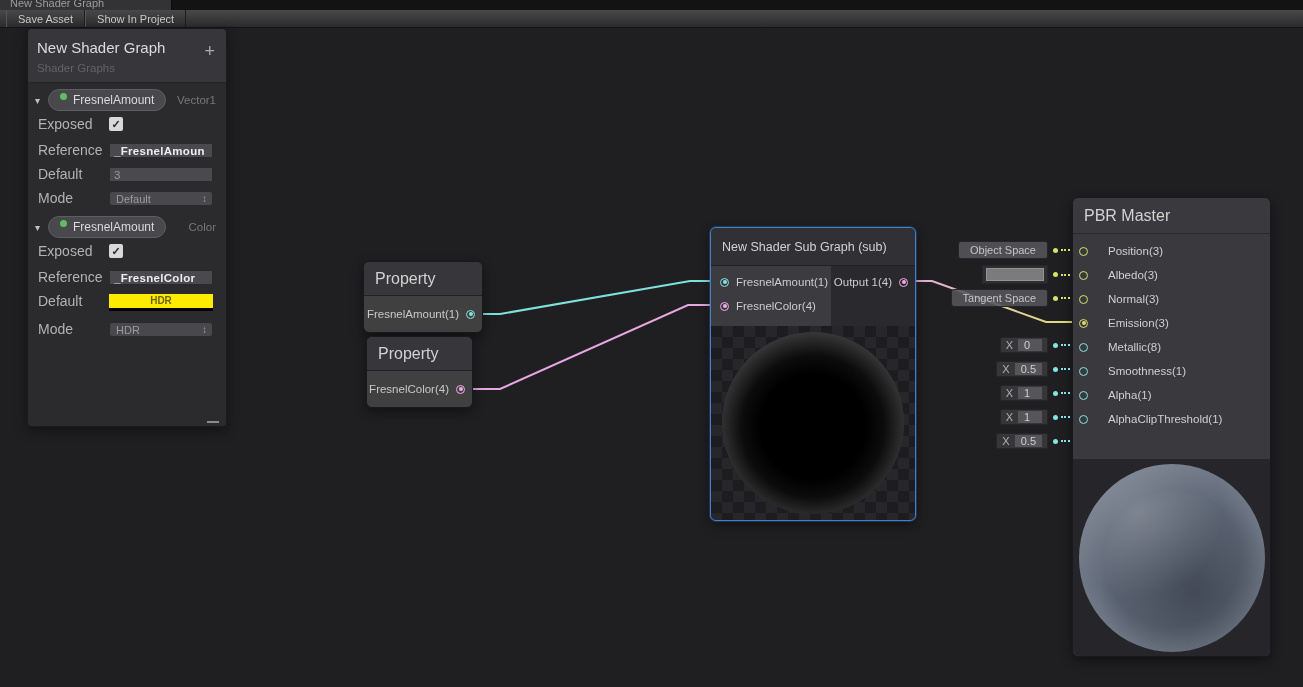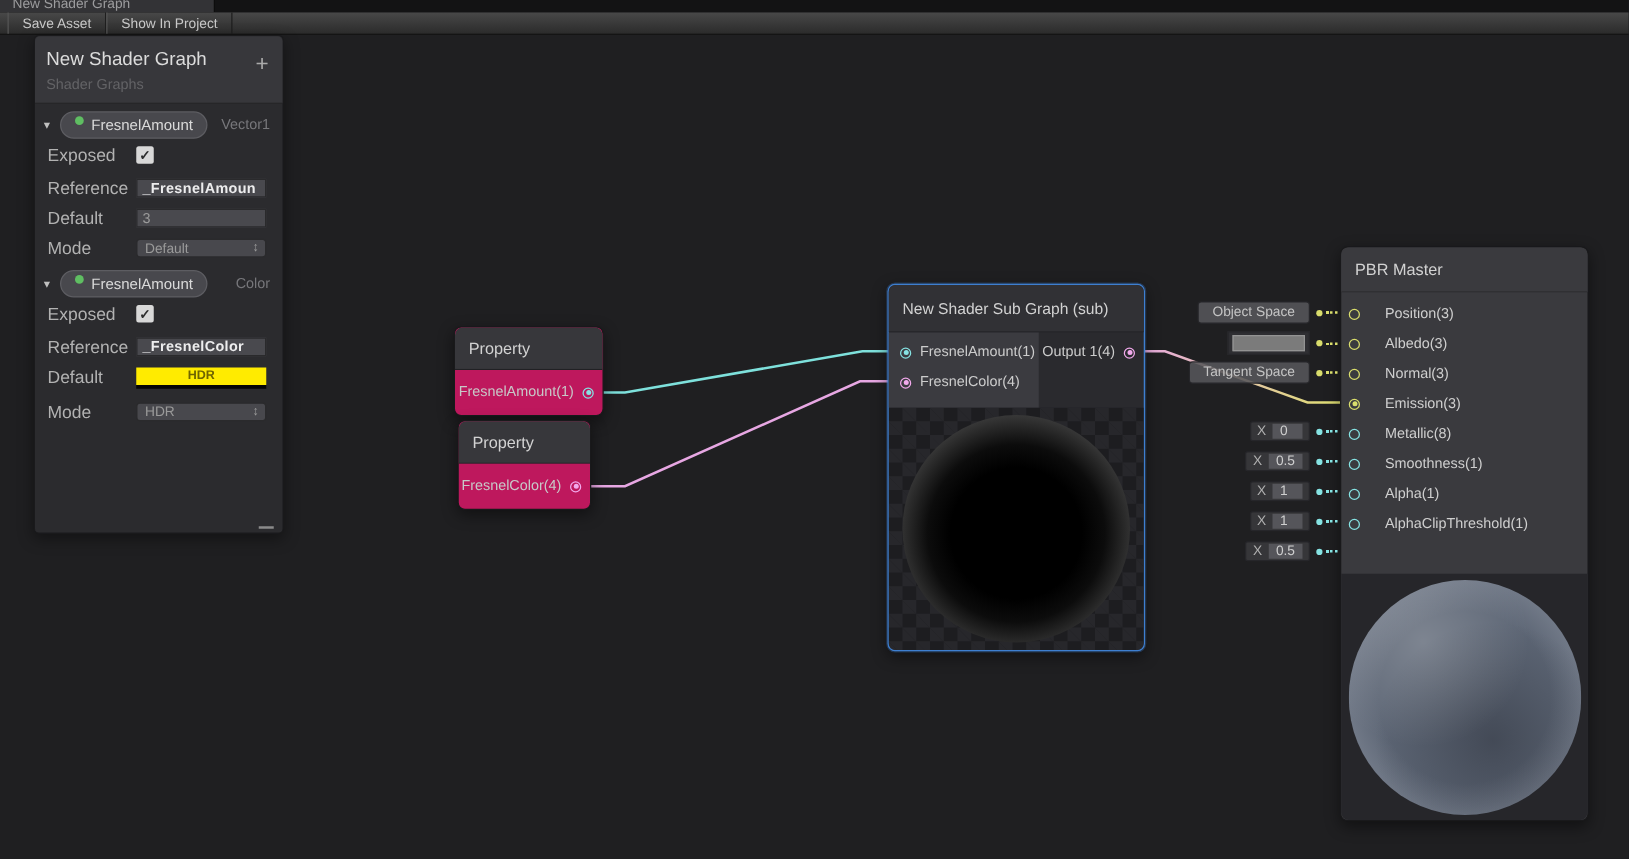--- a/index.html
+++ b/index.html
@@ -18,24 +18,24 @@
     background:linear-gradient(#484848,#2b2b2b); border-bottom:1px solid #141414;
     display:flex; align-items:stretch; padding-left:6px; }
   .tbtn { display:flex; align-items:center; padding:0 11px; font-size:11px; color:#c9c9c9;
     border-right:1px solid #1e1e1e; border-left:1px solid #555; cursor:default; }
 
   
   .graph { position:absolute; left:0; top:28px; width:1303px; height:659px; background:#1F1F21; }
   .wires { position:absolute; left:0; top:0; width:1303px; height:659px; z-index:1; }
 
   
-  .node { position:absolute; background:#be185d; border:1px solid #19191b; border-radius:6px;
+  .node { position:absolute; background:#404040; border:1px solid #19191b; border-radius:6px;
     box-shadow:0 4px 12px rgba(0,0,0,0.45); z-index:2; }
   .node-header { height:34px; display:flex; align-items:center; padding:0 11px;
-    font-size:13px; color:#d2d2d2; background:#37373b; border-bottom:1px solid #212124;
+    font-size:16px; color:#d2d2d2; background:#37373b; border-bottom:1px solid #212124;
     border-radius:6px 6px 0 0; }
 
   
   .port { width:9px; height:9px; border-radius:50%; border:1.5px solid currentColor;
     position:relative; flex:0 0 9px; }
   .port.connected::after { content:""; position:absolute; inset:1.5px; border-radius:50%; background:currentColor; }
   .v1 { color:#86E3E3; } .v3 { color:#D9DD6C; } .v4 { color:#F2A9EC; }
 
   
   .pnode .prow { height:36px; display:flex; align-items:center; justify-content:flex-end;

